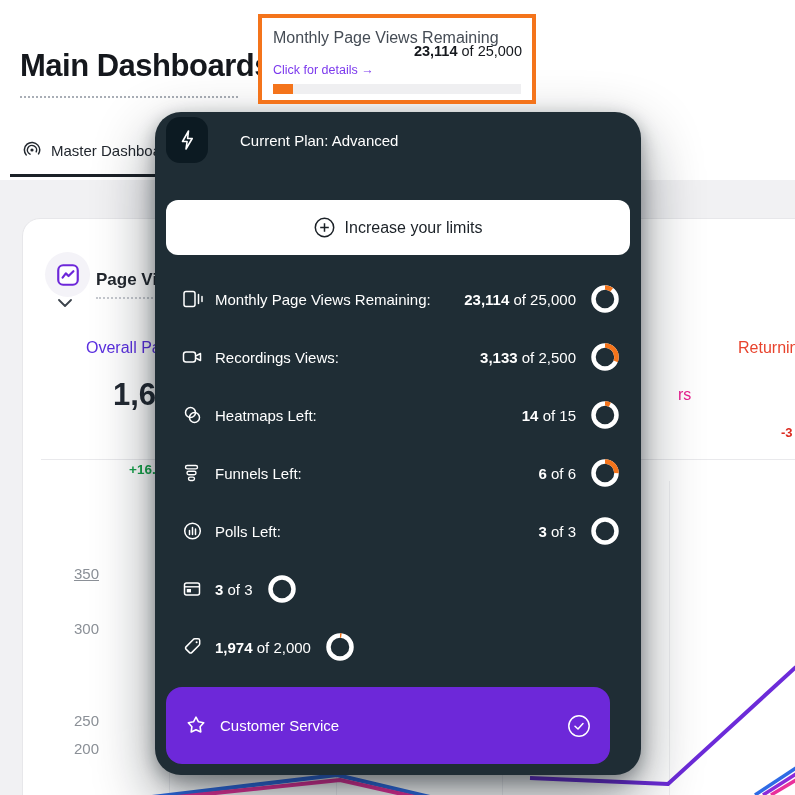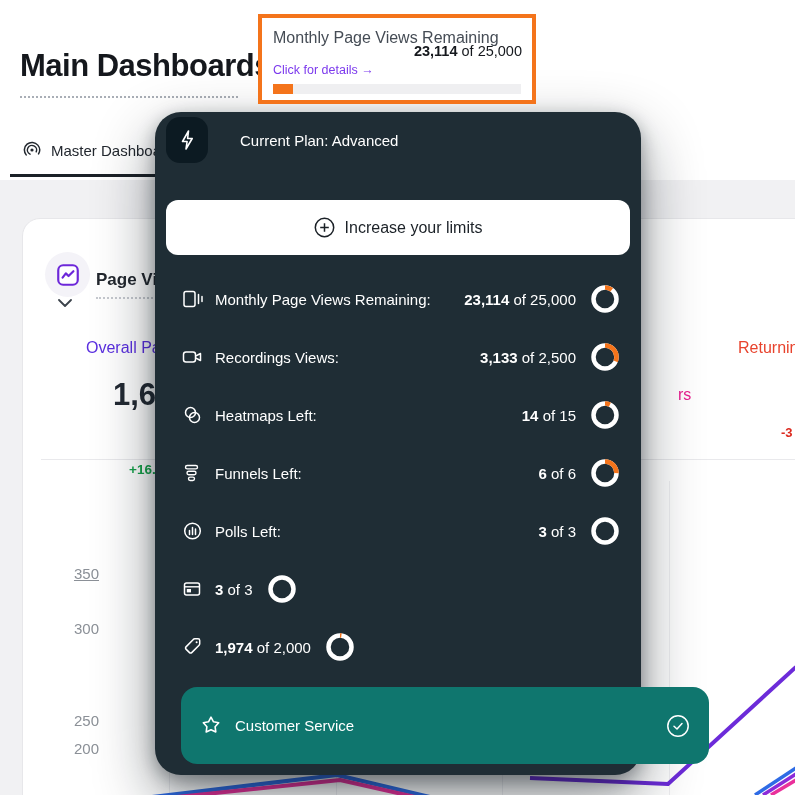--- a/index.html
+++ b/index.html
@@ -50,21 +50,21 @@
   .limits-btn{left:11px;top:88px;width:464px;height:55px;background:#fff;border:none;border-radius:12px;
         display:flex;align-items:center;justify-content:center;gap:10px;font-size:16px;color:#1b2127;
         font-family:"Liberation Sans",sans-serif;cursor:pointer;}
   .rows{left:27px;top:158px;width:438px;}
   .prow{height:58px;display:flex;align-items:center;}
   .picon{width:22px;height:20px;margin-right:11px;flex:0 0 auto;display:flex;align-items:center;}
   .plabel{font-size:15px;color:#fff;flex:1 1 auto;white-space:nowrap;}
   .pvalue{font-size:15px;color:#fff;white-space:nowrap;margin-right:14px;}
   .pvalue b{font-weight:700;}
   .ring{flex:0 0 auto;}
-  .cs-row{left:26px;top:575px;width:528px;height:77px;background:#0f766e;border-radius:16px;
+  .cs-row{left:11px;top:575px;width:444px;height:77px;background:#6d28d9;border-radius:16px;
         display:flex;align-items:center;cursor:pointer;}
   .cs-row .star{margin-left:19px;margin-right:13px;display:flex;}
   .cs-label{font-size:15px;color:#fff;flex:1 1 auto;}
   .cs-check{margin-right:19px;display:flex;}
 
   svg{display:block;}
 </style>
 </head>
 <body>
 

